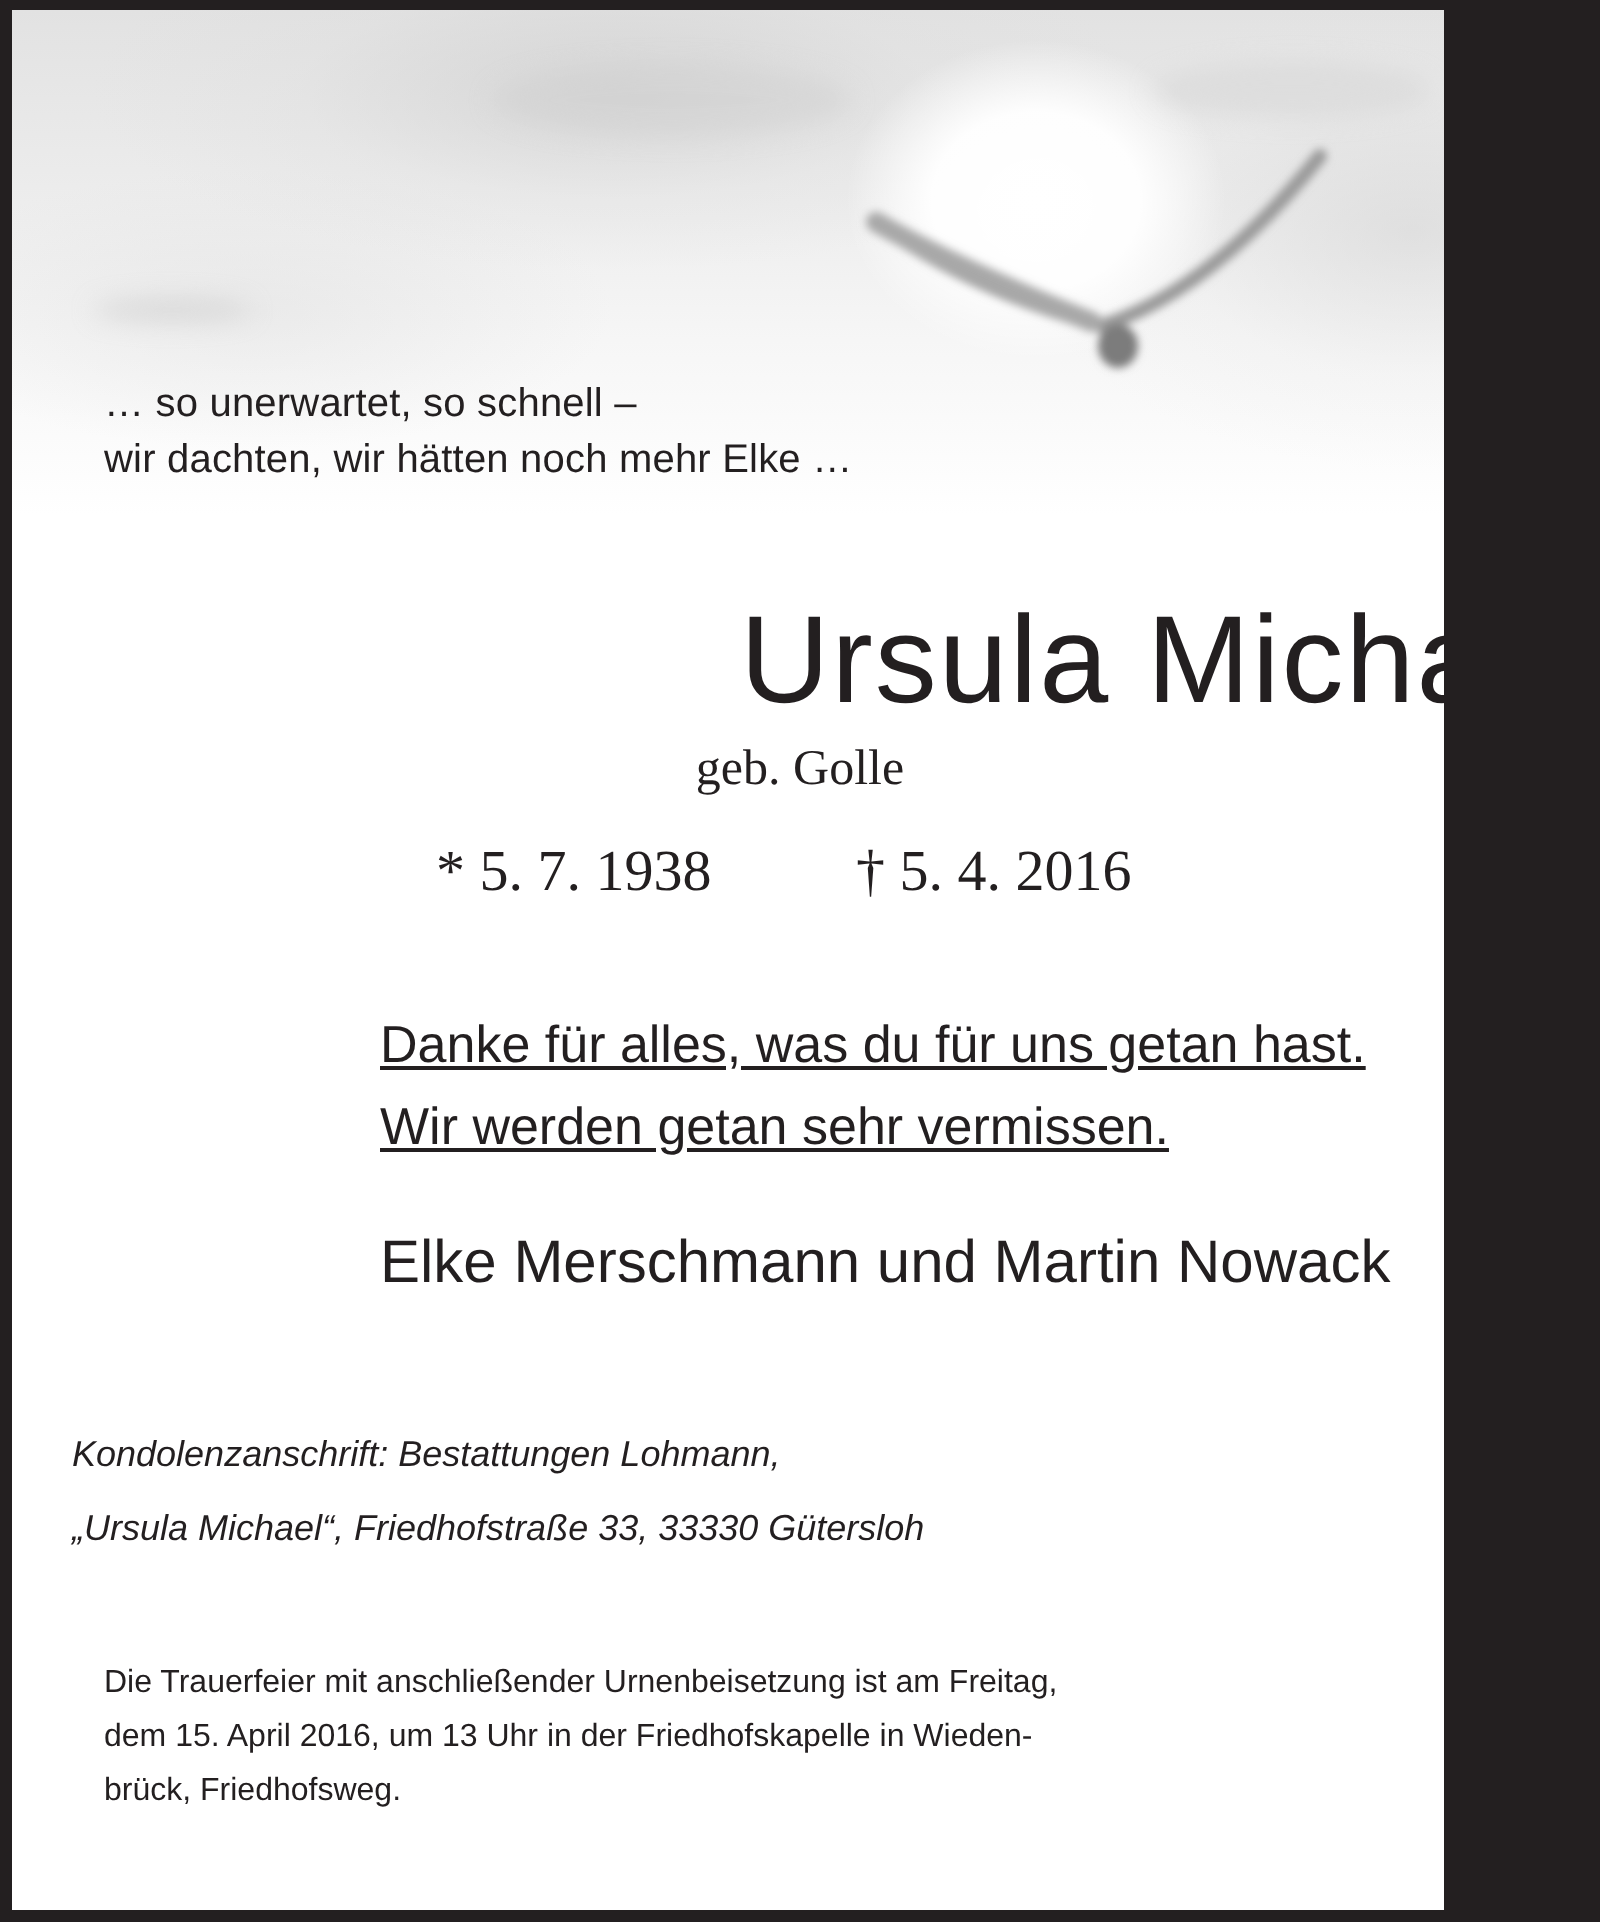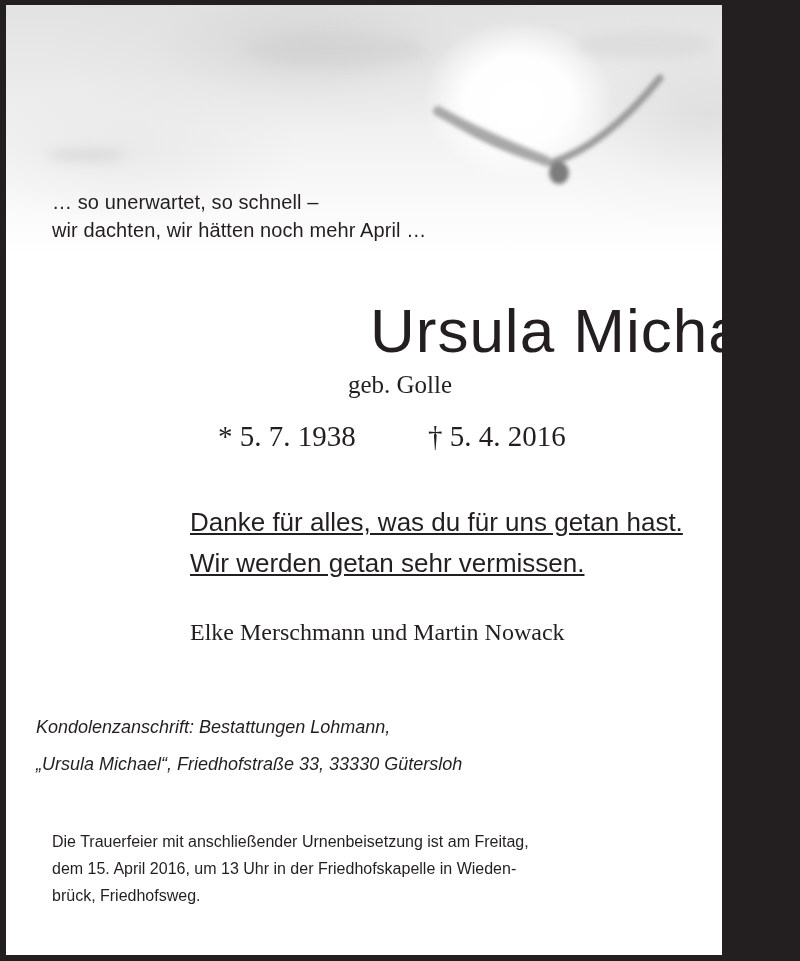--- a/index.html
+++ b/index.html
@@ -95,22 +95,22 @@
     top: 497px;
     font-family: "Liberation Sans", sans-serif;
     font-size: 26px;
     line-height: 41px;
   }
   .thanks div { white-space: nowrap; text-decoration: underline; }
   .signers {
     position: absolute;
     left: 184px;
     top: 609px;
-    font-family: Liberation Serif, serif;
-    font-size: 24px;
+    font-family: Liberation Sans, sans-serif;
+    font-size: 30px;
     line-height: 36px;
     white-space: nowrap;
   }
   .address {
     position: absolute;
     left: 30px;
     top: 704px;
     font-family: "Liberation Sans", sans-serif;
     font-size: 18px;
     line-height: 37px;
@@ -151,21 +151,21 @@
       <g filter="url(#blur1)">
         <path d="M 432 106 Q 480 140 545 158 Q 600 140 654 73" stroke="#9a9a9a" stroke-width="7" fill="none" stroke-linecap="round"></path>
         <path d="M 432 106 Q 470 128 540 156" stroke="#a8a8a8" stroke-width="10" fill="none" stroke-linecap="round"></path>
         <ellipse cx="553" cy="168" rx="10" ry="11" fill="#7c7c7c"></ellipse>
       </g>
     </svg>
   </div>
 
   <div class="quote">
     <div>… so unerwartet, so schnell –</div>
-    <div>wir dachten, wir hätten noch mehr April …</div>
+    <div>wir dachten, wir hätten noch mehr Elke …</div>
   </div>
 
   <div class="name">Ursula Michael</div>
   <div class="maiden">geb. Golle</div>
 
   <div class="dates">
     <span class="birth">* 5. 7. 1938</span>
     <span class="death">† 5. 4. 2016</span>
   </div>
 

